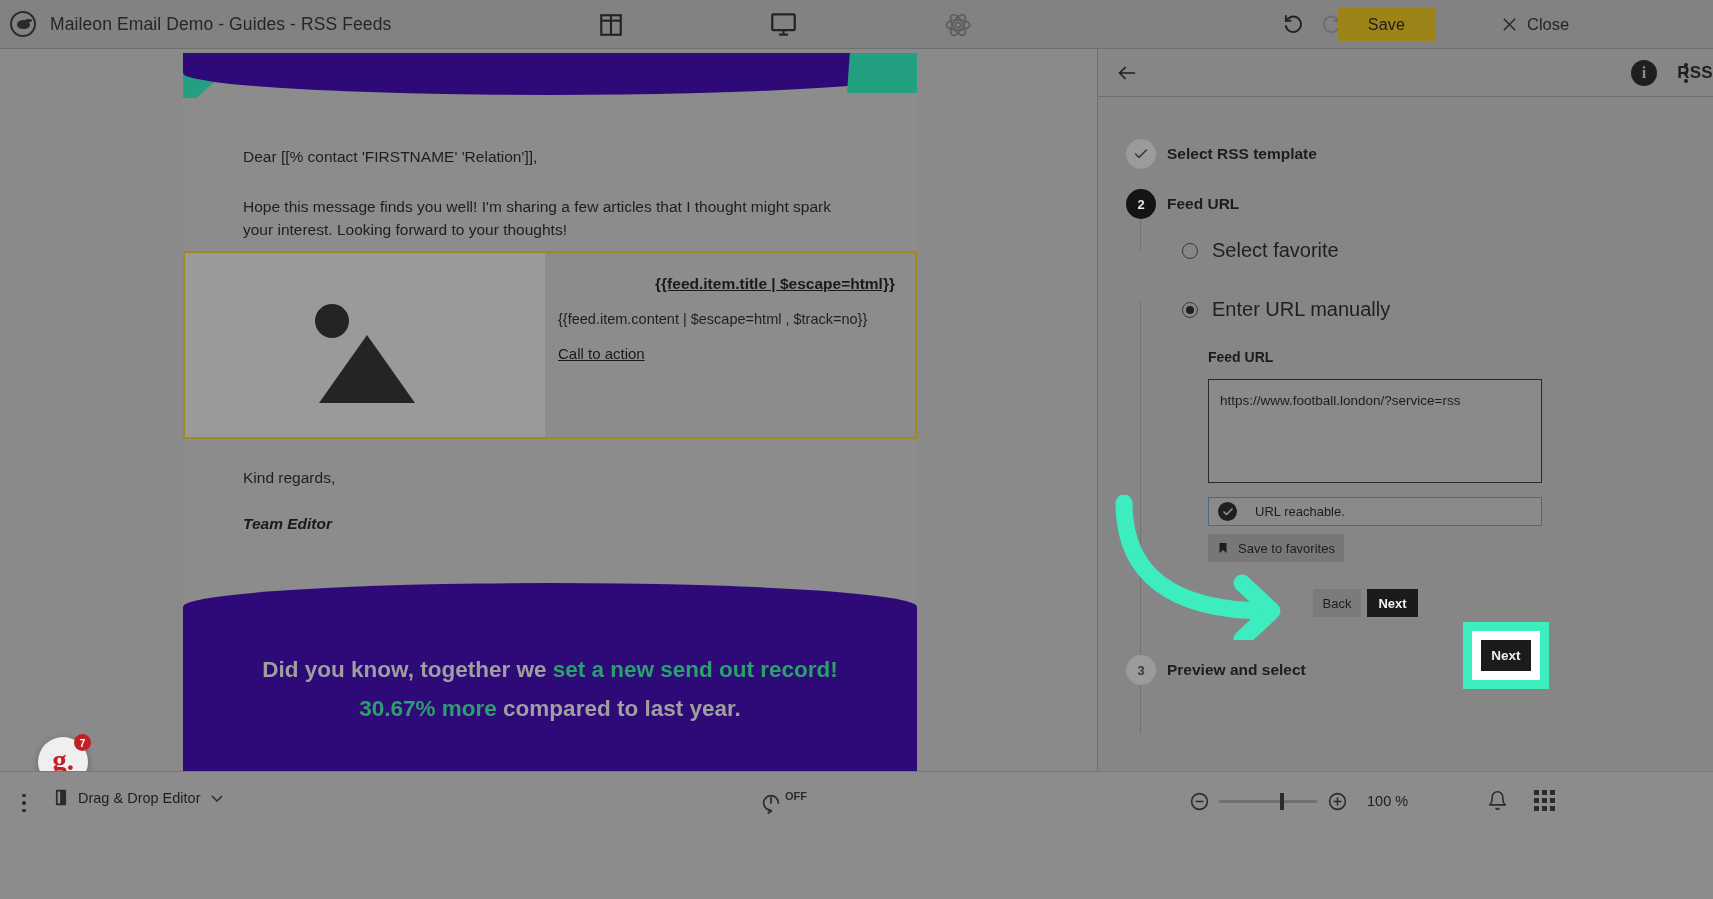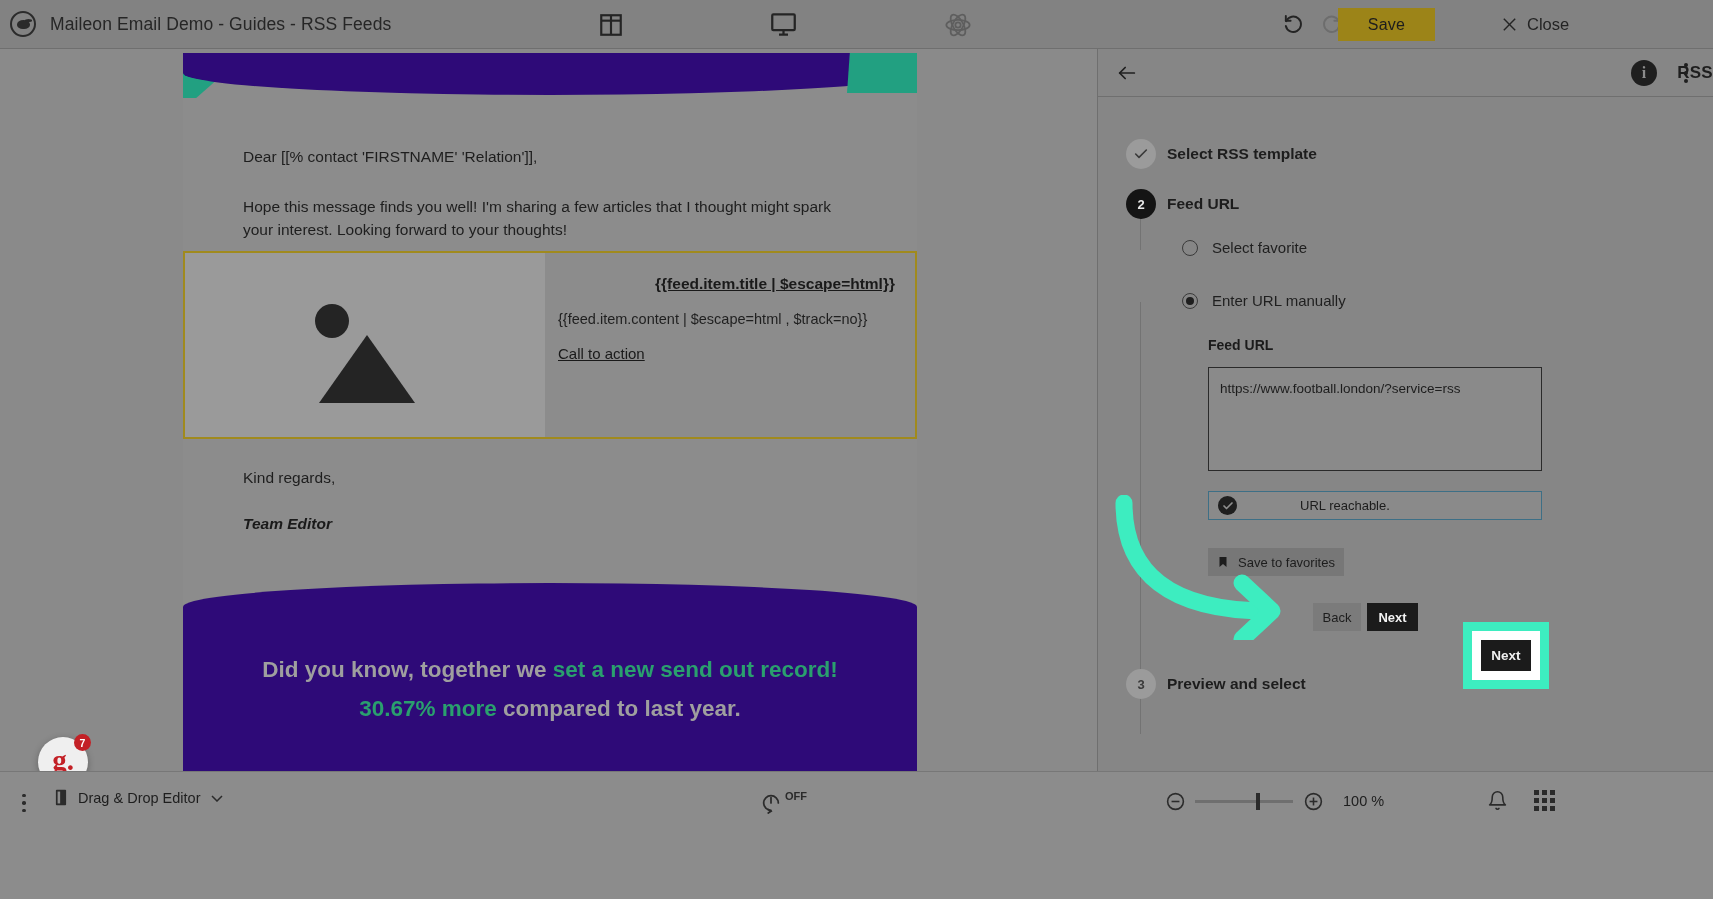--- a/index.html
+++ b/index.html
@@ -210,45 +210,45 @@
   #line-2 { top: 205px; height: 432px; }
 
   #step2-content { padding: 18px 0 0 56px; }
   .radio-row { display: flex; align-items: center; margin-bottom: 36px; cursor: pointer; }
   .radio {
     width: 16px; height: 16px; border-radius: 50%;
     border: 1.6px solid #3a3a3a; flex: 0 0 16px;
     display: flex; align-items: center; justify-content: center;
   }
   .radio.on::after { content: ""; width: 8px; height: 8px; border-radius: 50%; background: #1f1f1f; }
-  .radio-label { margin-left: 14px; font-size: 15px; color: #1f1f1f; }
+  .radio-label { margin-left: 14px; font-size: 20px; color: #1f1f1f; }
 
   #feed-form { padding-left: 26px; }
   #feed-label { font-size: 14px; font-weight: bold; color: #1b1b1b; margin-bottom: 14px; }
   #feed-textarea {
     width: 334px; height: 104px;
     background: #8a8a8a; border: 1px solid #2a2a2a;
     font-family: "Liberation Sans", sans-serif;
     font-size: 13.5px; color: #1d1d1d;
     padding: 12px 11px; resize: none; outline: none;
     line-height: 1.4;
   }
   #url-status {
-    margin-top: 16px; width: 334px; height: 29px;
+    margin-top: 10px; width: 334px; height: 29px;
     border: 1px solid #3d6f86; background: #8a8a8a;
-    display: flex; align-items: center; padding-left: 9px; gap: 45px;
+    display: flex; align-items: center; padding-left: 9px;
   }
   #url-status .chk {
     width: 19px; height: 19px; border-radius: 50%; background: #1f1f1f;
     display: flex; align-items: center; justify-content: center; flex: 0 0 19px;
   }
   #url-status-text { margin-left: 18px; font-size: 13px; color: #1d1d1d; }
 
   #fav-btn {
-    margin-top: 28px; width: 136px; height: 28px;
+    margin-top: 8px; width: 136px; height: 28px;
     background: #777777; border: none; cursor: pointer;
     display: flex; align-items: center; justify-content: center; gap: 9px;
     font-size: 13px; color: #1d1d1d; font-family: inherit;
   }
 
   #nav-btns { margin-top: 27px; display: flex; align-items: center; gap: 6px; padding-left: 105px; }
   #back-btn {
     width: 48px; height: 28px; background: #7b7b7b;
     border: none; cursor: pointer; font-size: 13px;
     color: #1d1d1d; font-family: inherit;
@@ -299,21 +299,21 @@
     display: flex; align-items: center; gap: 10px; cursor: pointer;
   }
   #editor-label { font-size: 14.5px; color: #1e1e1e; }
   #track-toggle {
     position: absolute; left: 760px; top: 20px;
     display: flex; align-items: flex-start; gap: 3px; cursor: pointer;
   }
   #track-off { font-size: 11px; font-weight: bold; color: #2b2b2b; margin-top: -2px; }
 
   #zoom-ctrl {
-    position: absolute; left: 1164px; top: 18px;
+    position: absolute; left: 1188px; top: 18px;
     display: flex; align-items: center; gap: 9px;
   }
   .zoom-btn { width: 22px; height: 22px; cursor: pointer; display: flex; align-items: center; justify-content: center; }
   #zoom-track {
     position: relative; width: 98px; height: 3px; background: #6f6f6f;
   }
   #zoom-thumb {
     position: absolute; left: 61px; top: -7px;
     width: 4px; height: 17px; background: #2b2b2b; cursor: pointer;
   }

